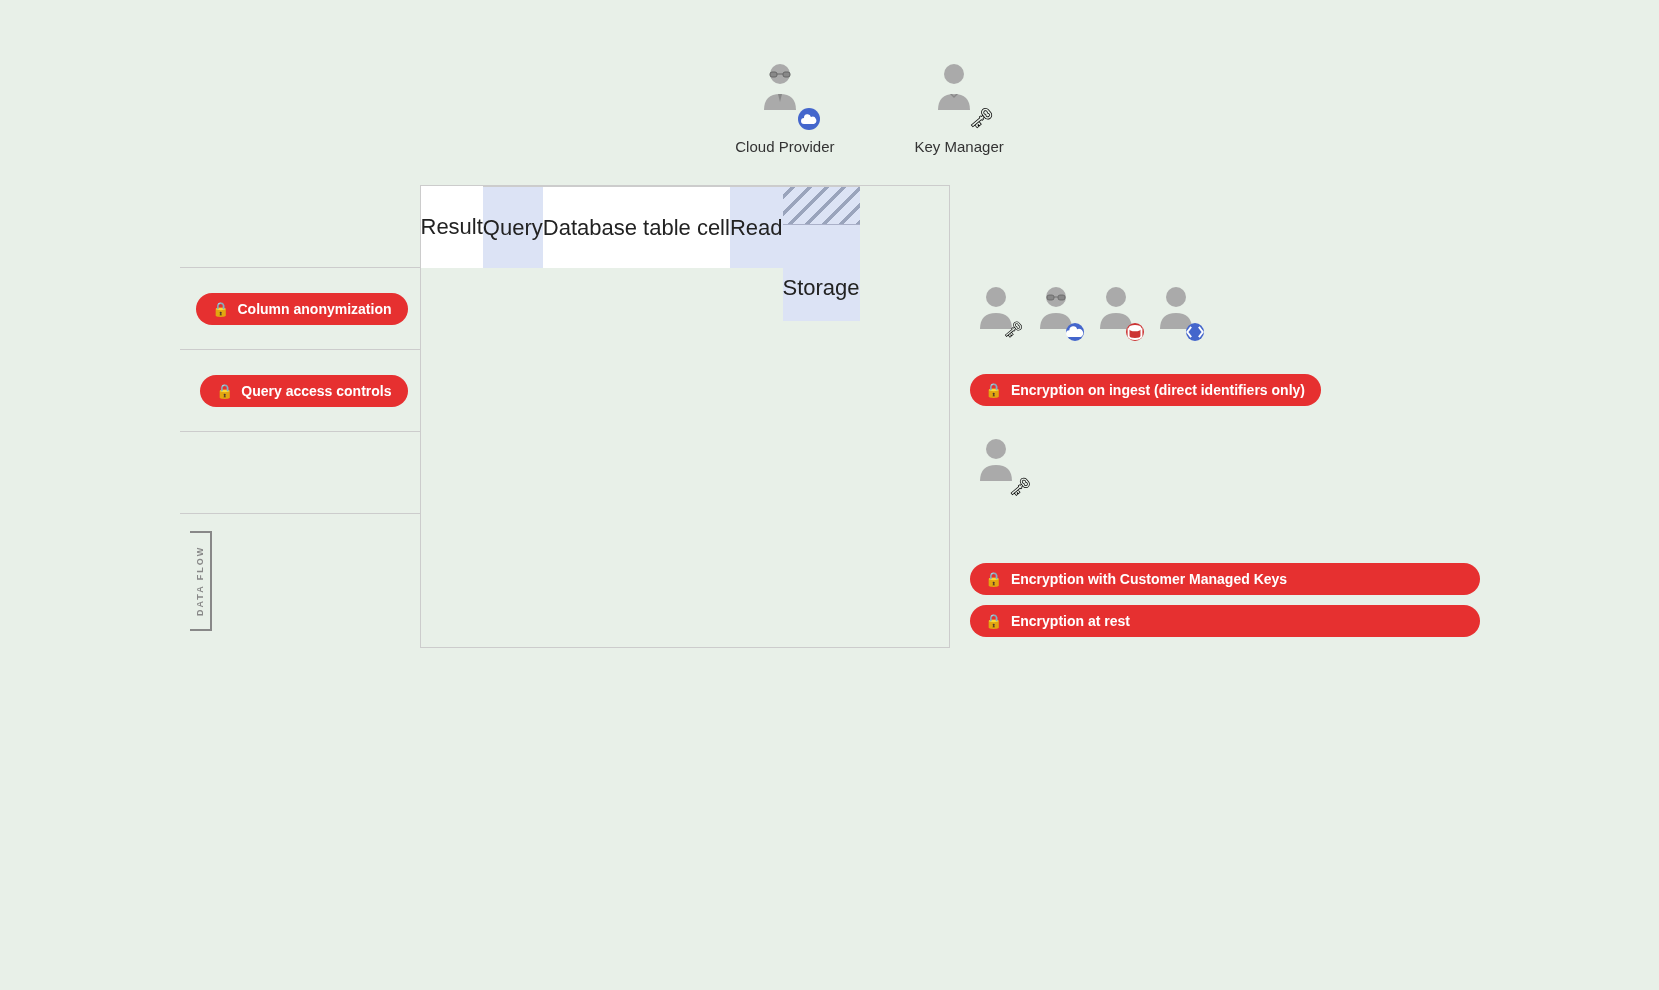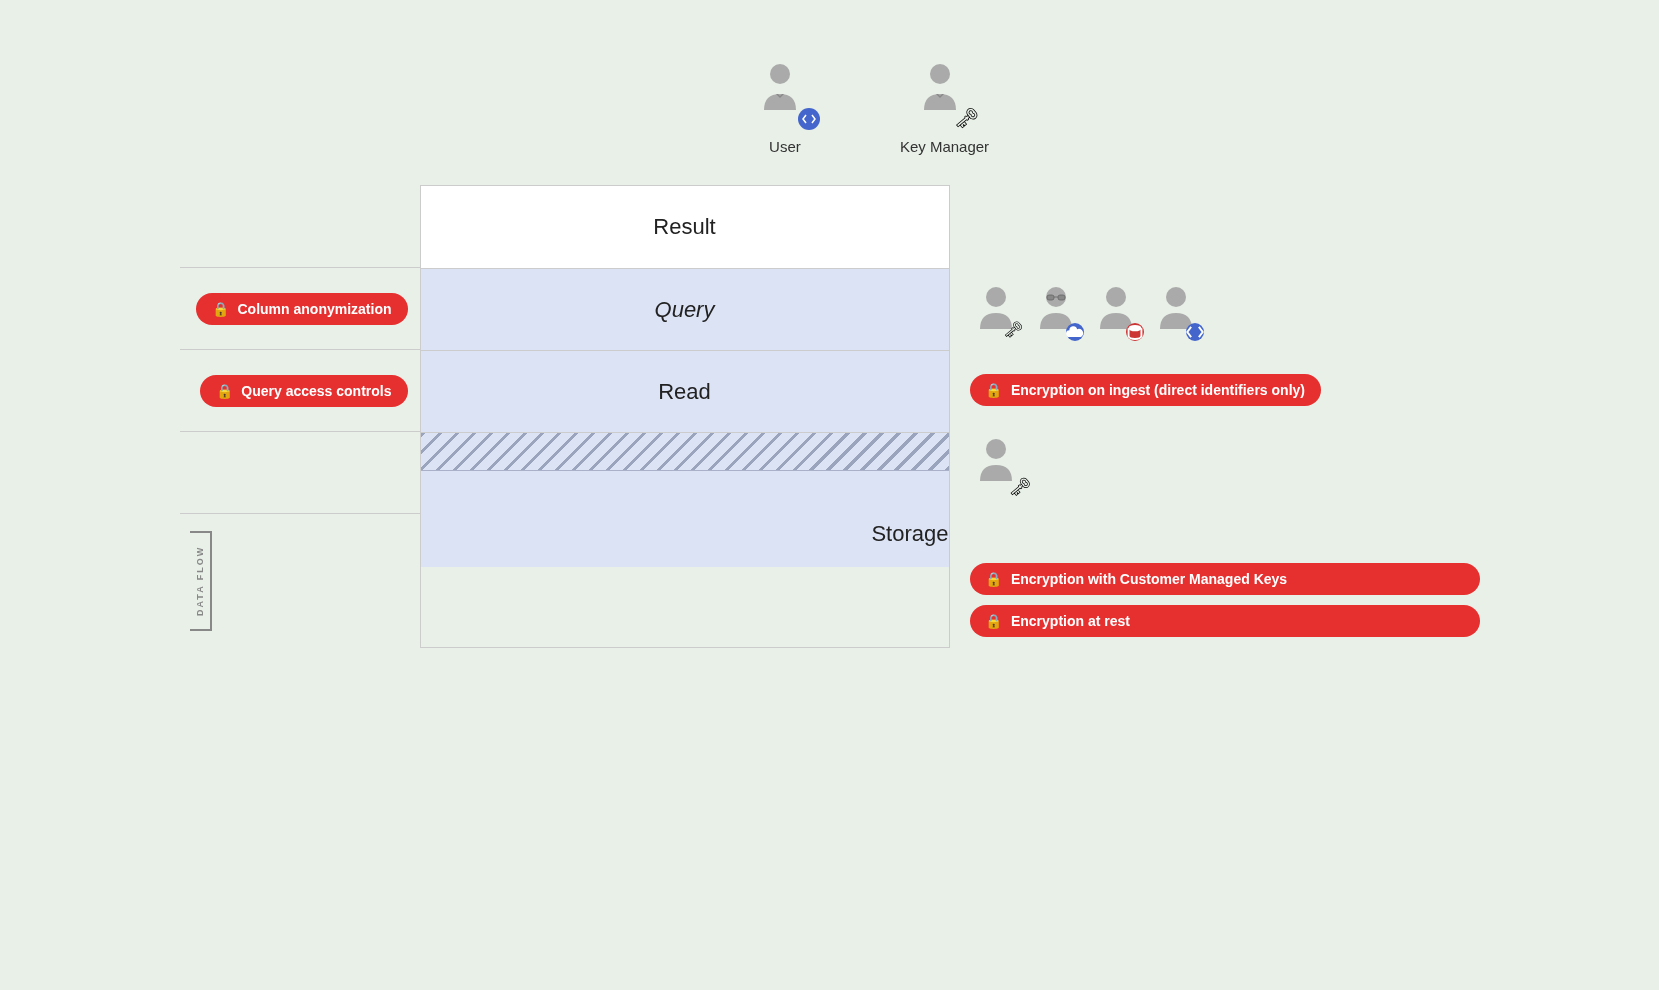--- a/index.html
+++ b/index.html
@@ -134,38 +134,45 @@
     }
 
   </style>
 </head>
 <body>
 
 <div class="diagram-container">
 
   <div class="personas-top">
 
-
-
     <div class="persona">
       <div class="persona-icon">
         <svg class="person-svg" viewBox="0 0 60 60" fill="none" xmlns="http://www.w3.org/2000/svg">
+
           <circle cx="30" cy="14" r="10" fill="#aaa"></circle>
+
+          <rect x="20" y="12" width="7" height="5" rx="2" fill="#888" stroke="#666" stroke-width="1"></rect>
+          <rect x="33" y="12" width="7" height="5" rx="2" fill="#888" stroke="#666" stroke-width="1"></rect>
+          <line x1="27" y1="14" x2="33" y2="14" stroke="#666" stroke-width="1"></line>
+
           <path d="M14 50 Q14 34 30 34 Q46 34 46 50 Z" fill="#aaa"></path>
-          <path d="M26 34 L30 38 L34 34 L32 34 L30 36 L28 34 Z" fill="#888"></path>
+
+          <path d="M28 34 L30 42 L32 34 Z" fill="#888"></path>
         </svg>
+        
         <div style="position:absolute;bottom:0;right:0;background:#4466cc;border-radius:50%;width:22px;height:22px;display:flex;align-items:center;justify-content:center;">
-          <svg width="14" height="10" viewBox="0 0 14 10" fill="white">
-              <polyline points="4,1 1,5 4,9" stroke="white" stroke-width="1.5" fill="none"></polyline>
-              <polyline points="10,1 13,5 10,9" stroke="white" stroke-width="1.5" fill="none"></polyline>
-            </svg>
-        </div>
-      </div>
-      <span class="persona-label">User</span>
-    </div>
+          <svg width="16" height="11" viewBox="0 0 16 11" fill="white">
+              <path d="M13 10H3a3 3 0 010-6 3.5 3.5 0 016.9-1A3 3 0 0113 10z"></path>
+            </svg>
+        </div>
+      </div>
+      <span class="persona-label">Cloud Provider</span>
+    </div>
+
+
 
     <div class="persona">
       <div class="persona-icon">
         <svg class="person-svg" viewBox="0 0 60 60" fill="none" xmlns="http://www.w3.org/2000/svg">
           <circle cx="30" cy="14" r="10" fill="#aaa"></circle>
           <path d="M14 50 Q14 34 30 34 Q46 34 46 50 Z" fill="#aaa"></path>
           <path d="M26 34 L30 38 L34 34 L32 34 L30 36 L28 34 Z" fill="#888"></path>
         </svg>
         <div style="position:absolute;bottom:0;right:0;font-size:20px;">🗝</div>
       </div>
@@ -196,30 +203,33 @@
       <div class="left-cell row-read row-border-top" style="height:82px; display:flex; align-items:center; justify-content:flex-end; padding-right:12px;"></div>
 
       <div class="left-cell row-storage row-border-top" style="height:135px; display:flex; align-items:center; justify-content:flex-end; padding-right:12px; position:relative;">
 
         <div style="position:absolute; left:10px; top:0; bottom:0; display:flex; align-items:center; justify-content:center;">
           <div style="writing-mode:vertical-rl; transform:rotate(180deg); font-size:9px; font-weight:bold; color:#888; letter-spacing:2px; text-transform:uppercase; border-left:2px solid #888; border-top:2px solid #888; border-bottom:2px solid #888; padding:3px 5px; height:100px; display:flex; align-items:center; justify-content:center;">DATA FLOW</div>
         </div>
       </div>
     </div>
 
-    <div style="width:530px; flex-shrink:0; display:flex; flex-direction:column; border:1px solid #ccc;">
+    <div style="width:530px; flex-shrink:0; display:flex; flex-direction:row; border:1px solid #ccc;">
 
       <div class="center-cell row-result bg-white" style="height:82px; display:flex; align-items:center; justify-content:center; font-size:22px;">
         <span>Result</span>
       </div>
 
-      <div class="center-cell row-query bg-blue row-border-top" style="height:82px; display:flex; align-items:center; justify-content:center; font-size:22px; background:#dce3f5;font-style:italic;">
+      <div class="center-cell row-query bg-blue row-border-top" style="height:82px; display:flex; align-items:center; justify-content:center; font-size:22px; background:#dce3f5;">
         <span>Query</span>
       </div>
 
+      <div class="center-cell row-dbcell bg-white row-border-top" style="height:82px; display:flex; align-items:center; justify-content:center; font-size:22px;">
+        <span>Database table cell</span>
+      </div>
 
       <div class="center-cell row-read bg-blue row-border-top" style="height:82px; display:flex; justify-content:center; font-size:22px; background:#dce3f5;">
         <span>Read</span>
       </div>
 
       <div class="center-cell row-storage bg-blue row-border-top" style="height:135px; display:flex; flex-direction:column; align-items:flex-end; justify-content:flex-end; font-size:22px; background:#dce3f5; position:relative; padding-bottom:20px;">
 
         <div style="position:absolute; top:0; left:0; right:0; height:38px; background:repeating-linear-gradient(-45deg, #9aa4bc, #9aa4bc 3px, #dce3f5 3px, #dce3f5 12px); border-bottom:1px solid #aab0c8;"></div>
         <span>Storage</span>
       </div>

